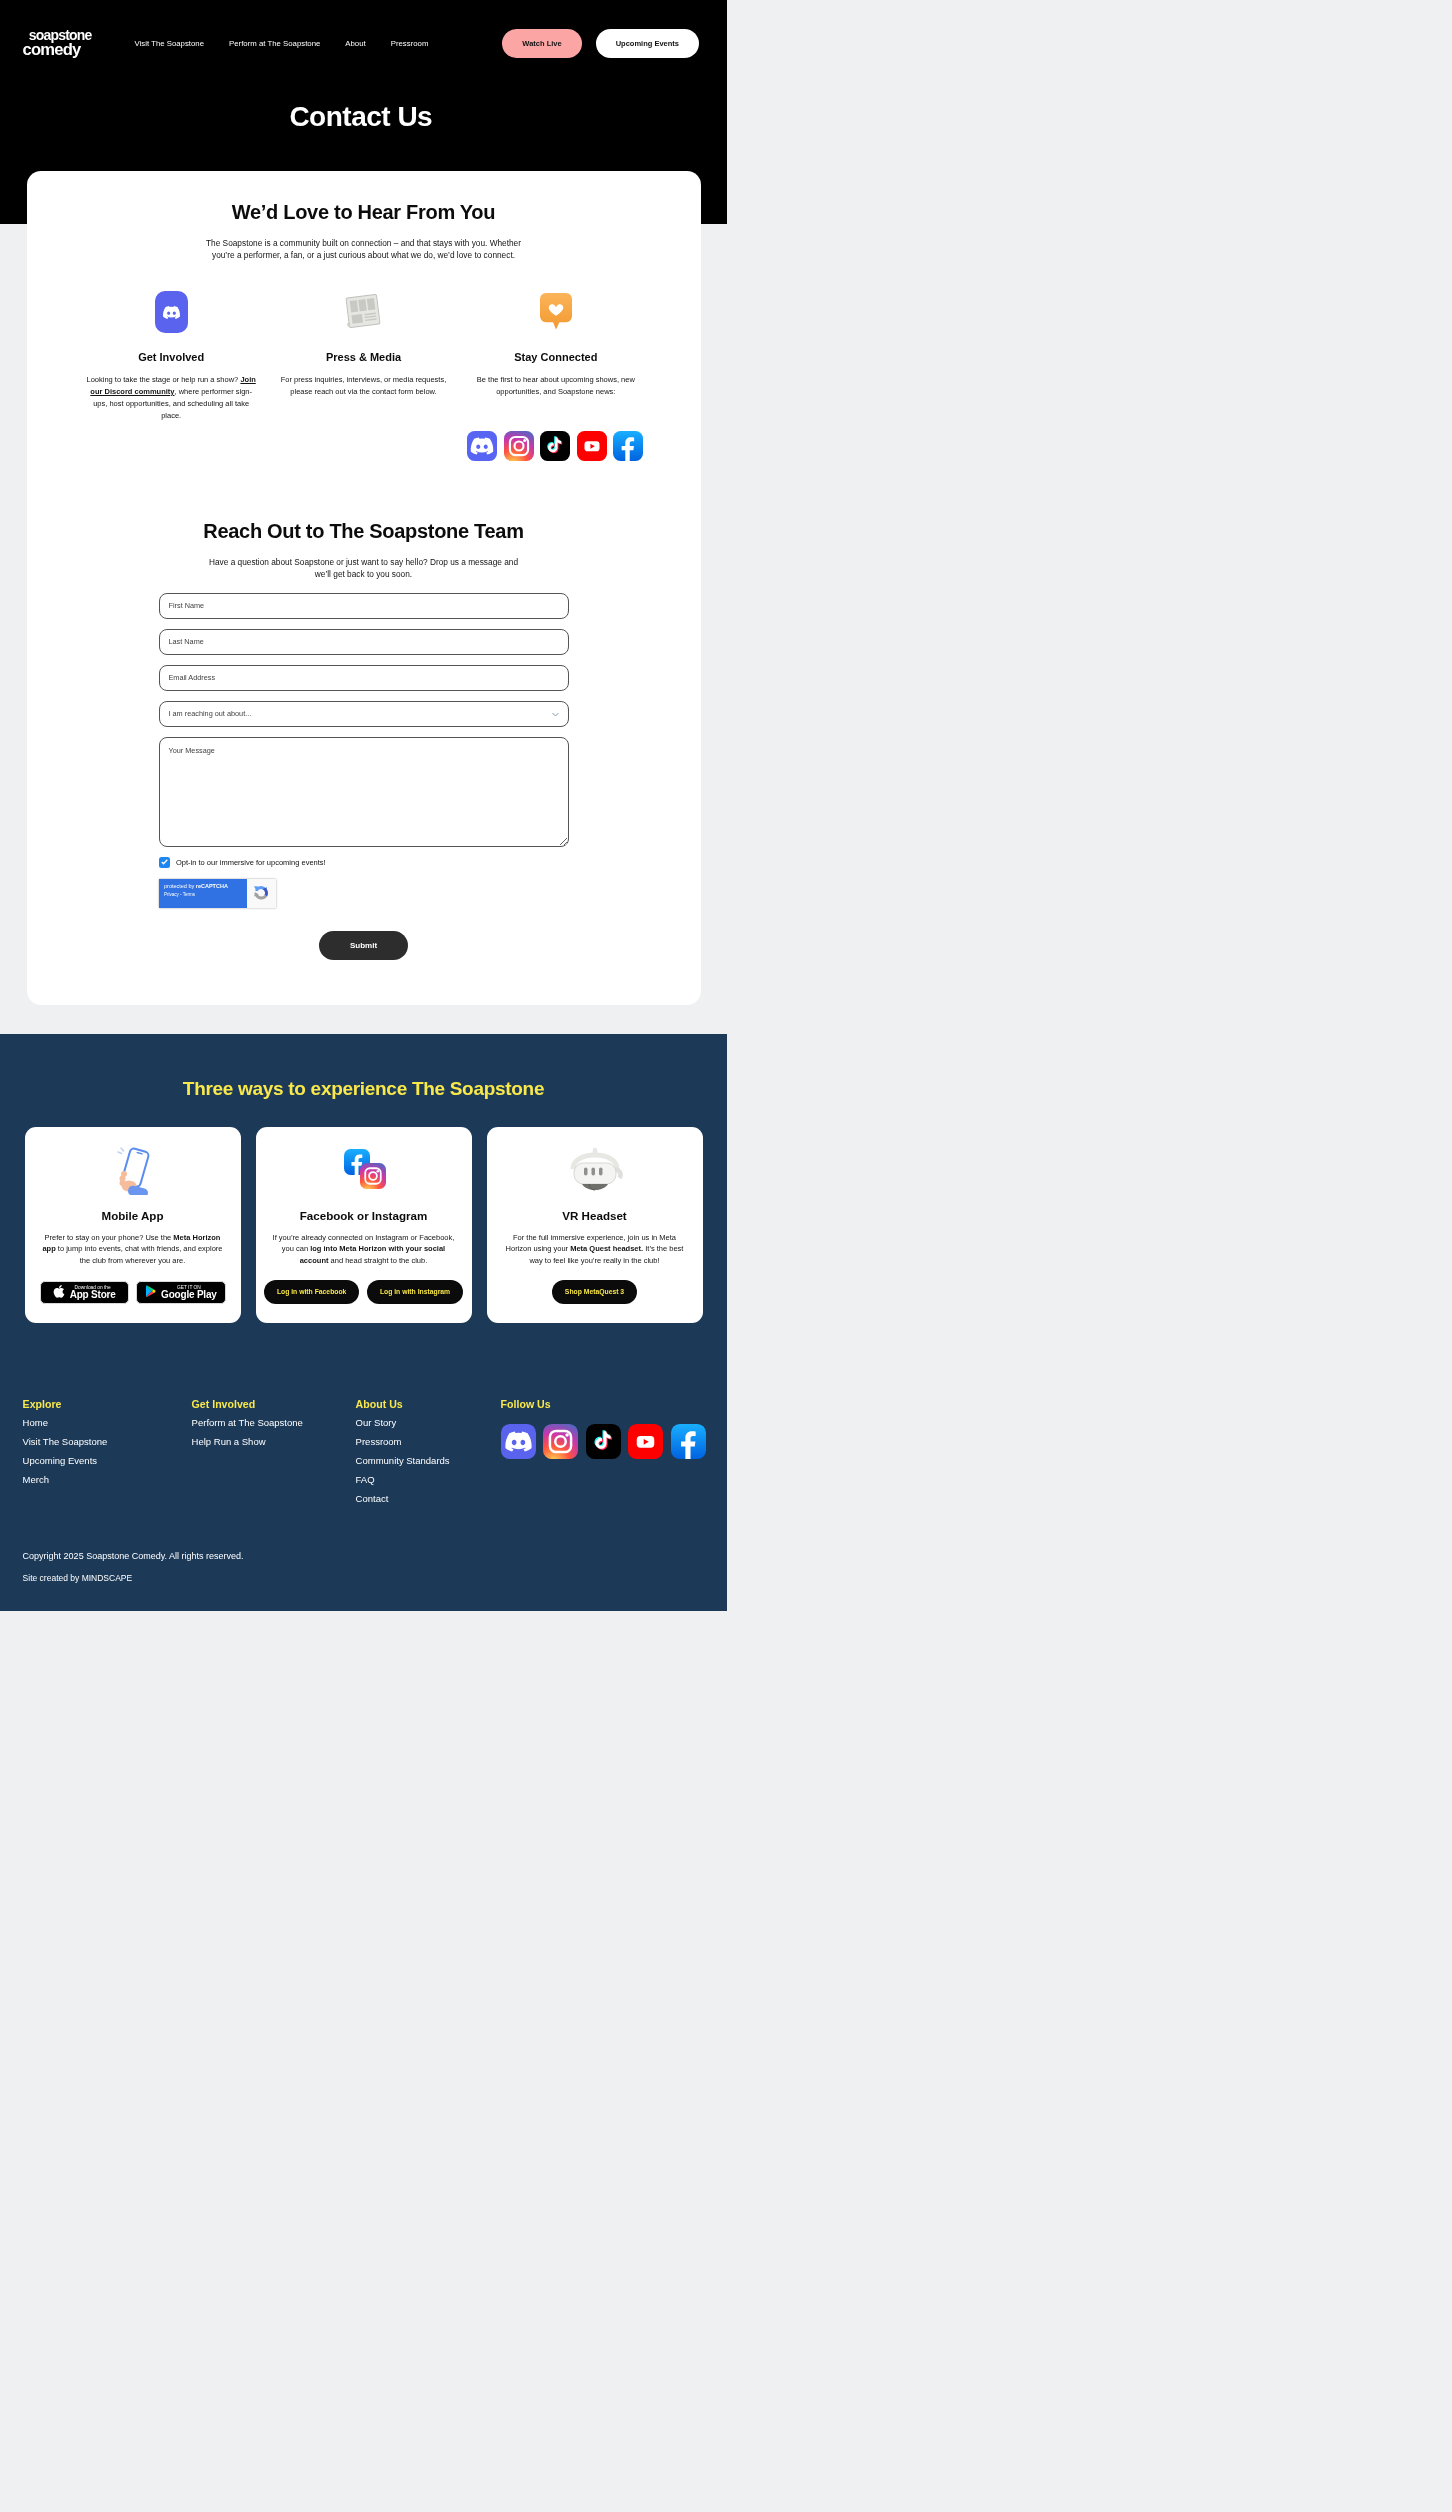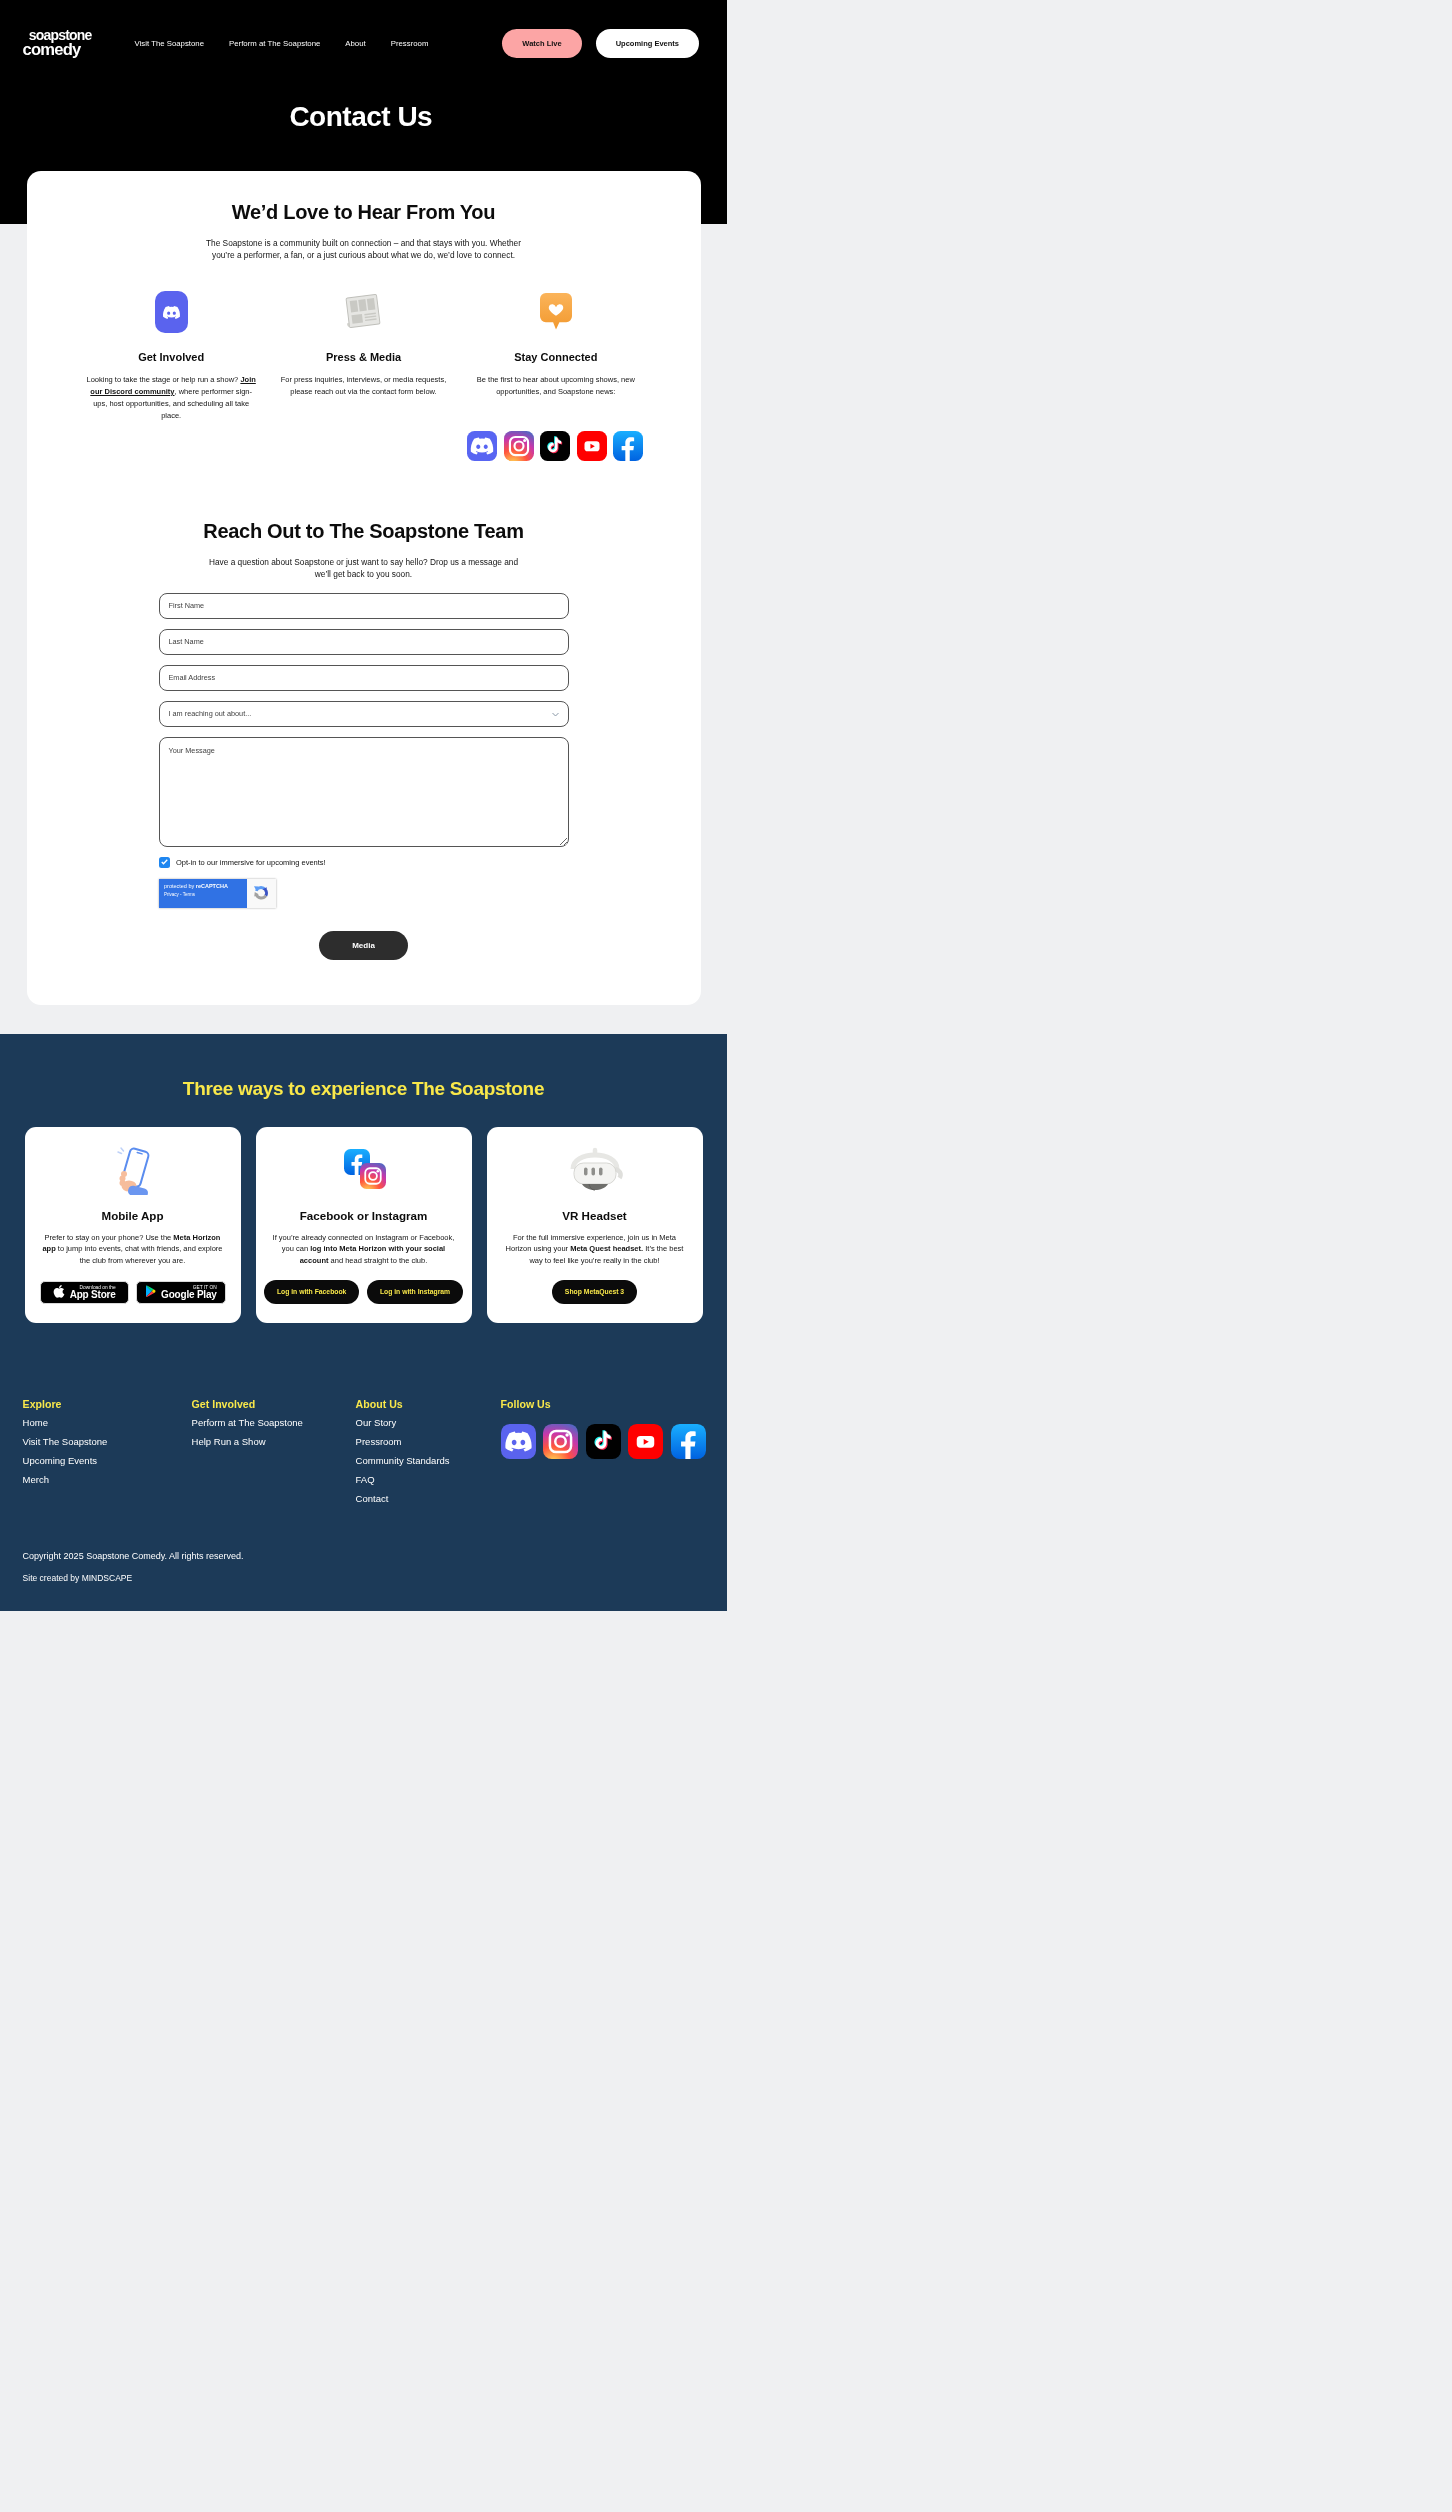--- a/index.html
+++ b/index.html
@@ -57,21 +57,21 @@
   
   .navy{background:#1C3A58;padding:44px 0 21px 0;}
   h2.exp{color:#F9E84A;text-align:center;font-size:19px;font-weight:800;letter-spacing:-0.3px;margin:0;}
   .exp-cards{width:678px;margin:27px auto 0 auto;display:flex;gap:15px;}
   .xcard{width:216px;background:#fff;border-radius:11px;padding:17px 15px 19px 15px;text-align:center;display:flex;flex-direction:column;min-height:188px;}
   .xicon{height:52px;display:flex;align-items:center;justify-content:center;}
   .xcard h3{font-size:11.6px;font-weight:800;margin:13px 0 0 0;color:#0c0c0c;}
   .xcard p{font-size:7.5px;line-height:1.55;color:#141414;margin:10px 0 0 0;}
   .xbtns{margin-top:auto;padding-top:13px;display:flex;gap:7.5px;justify-content:center;}
   .store-badge{width:92px;height:23.6px;background:#000;border:0.5px solid #d9d9d9;border-radius:5px;display:flex;align-items:center;justify-content:center;gap:5px;color:#fff;cursor:pointer;}
-  .sb-txt{text-align:right;line-height:1.05;}
+  .sb-txt{text-align:center;line-height:1.05;}
   .sb-l1{font-size:4.8px;}
   .sb-l2{font-size:10px;font-weight:600;letter-spacing:-0.2px;}
   .blackpill{height:24.6px;border-radius:12.6px;background:#0B0B0B;color:#F9E84A;font-size:6.8px;font-weight:700;border:none;padding:0 13px;cursor:pointer;font-family:inherit;white-space:nowrap;}
 
   footer.ft{padding:75px 21px 0 22.6px;}
   .ft-cols{display:flex;}
   .fcol1{width:169px;} .fcol2{width:164px;} .fcol3{width:145px;} .fcol4{flex:1;}
   .ft h4{color:#F9E84A;font-size:10.6px;font-weight:700;margin:0 0 3px 0;}
   .ft a.fl{display:block;color:#fff;font-size:9.5px;text-decoration:none;margin-top:8px;line-height:1.15;cursor:pointer;}
   .ft-social{display:flex;gap:7.5px;margin-top:13.6px;}
@@ -260,21 +260,21 @@
           <div class="rc-logo">
             <svg width="18" height="18" viewBox="0 0 36 36">
               <path d="M18 4a14 14 0 0 1 11 5.5l-4.6 3.7A8 8 0 0 0 18 10z" fill="#5C9CF5"></path>
               <path d="M29 9.5A14 14 0 0 1 32 18c0 2.5-.6 4.8-1.8 6.8l-5.2-3A8 8 0 0 0 24.4 13.2zM29.5 6.5l-.5 9-8-5z" fill="#3B53C4"></path>
               <path d="M30.2 24.8A14 14 0 0 1 5.6 22l5.7-1.7a8 8 0 0 0 13.7 1.5zM4.5 25l1-9 8 4.5z" fill="#A2A2A2"></path>
               <path d="M6 13a14 14 0 0 1 12-9l.2 6A8 8 0 0 0 11 14.5zM4 4.5l9 .5-4.5 8z" fill="#5C9CF5"></path>
             </svg>
           </div>
         </div>
 
-        <button class="submit">Media</button>
+        <button class="submit">Submit</button>
       </form>
     </section>
   </main>
 
   <section class="navy">
     <h2 class="exp">Three ways to experience The Soapstone</h2>
 
     <div class="exp-cards">
 
       <div class="xcard">

